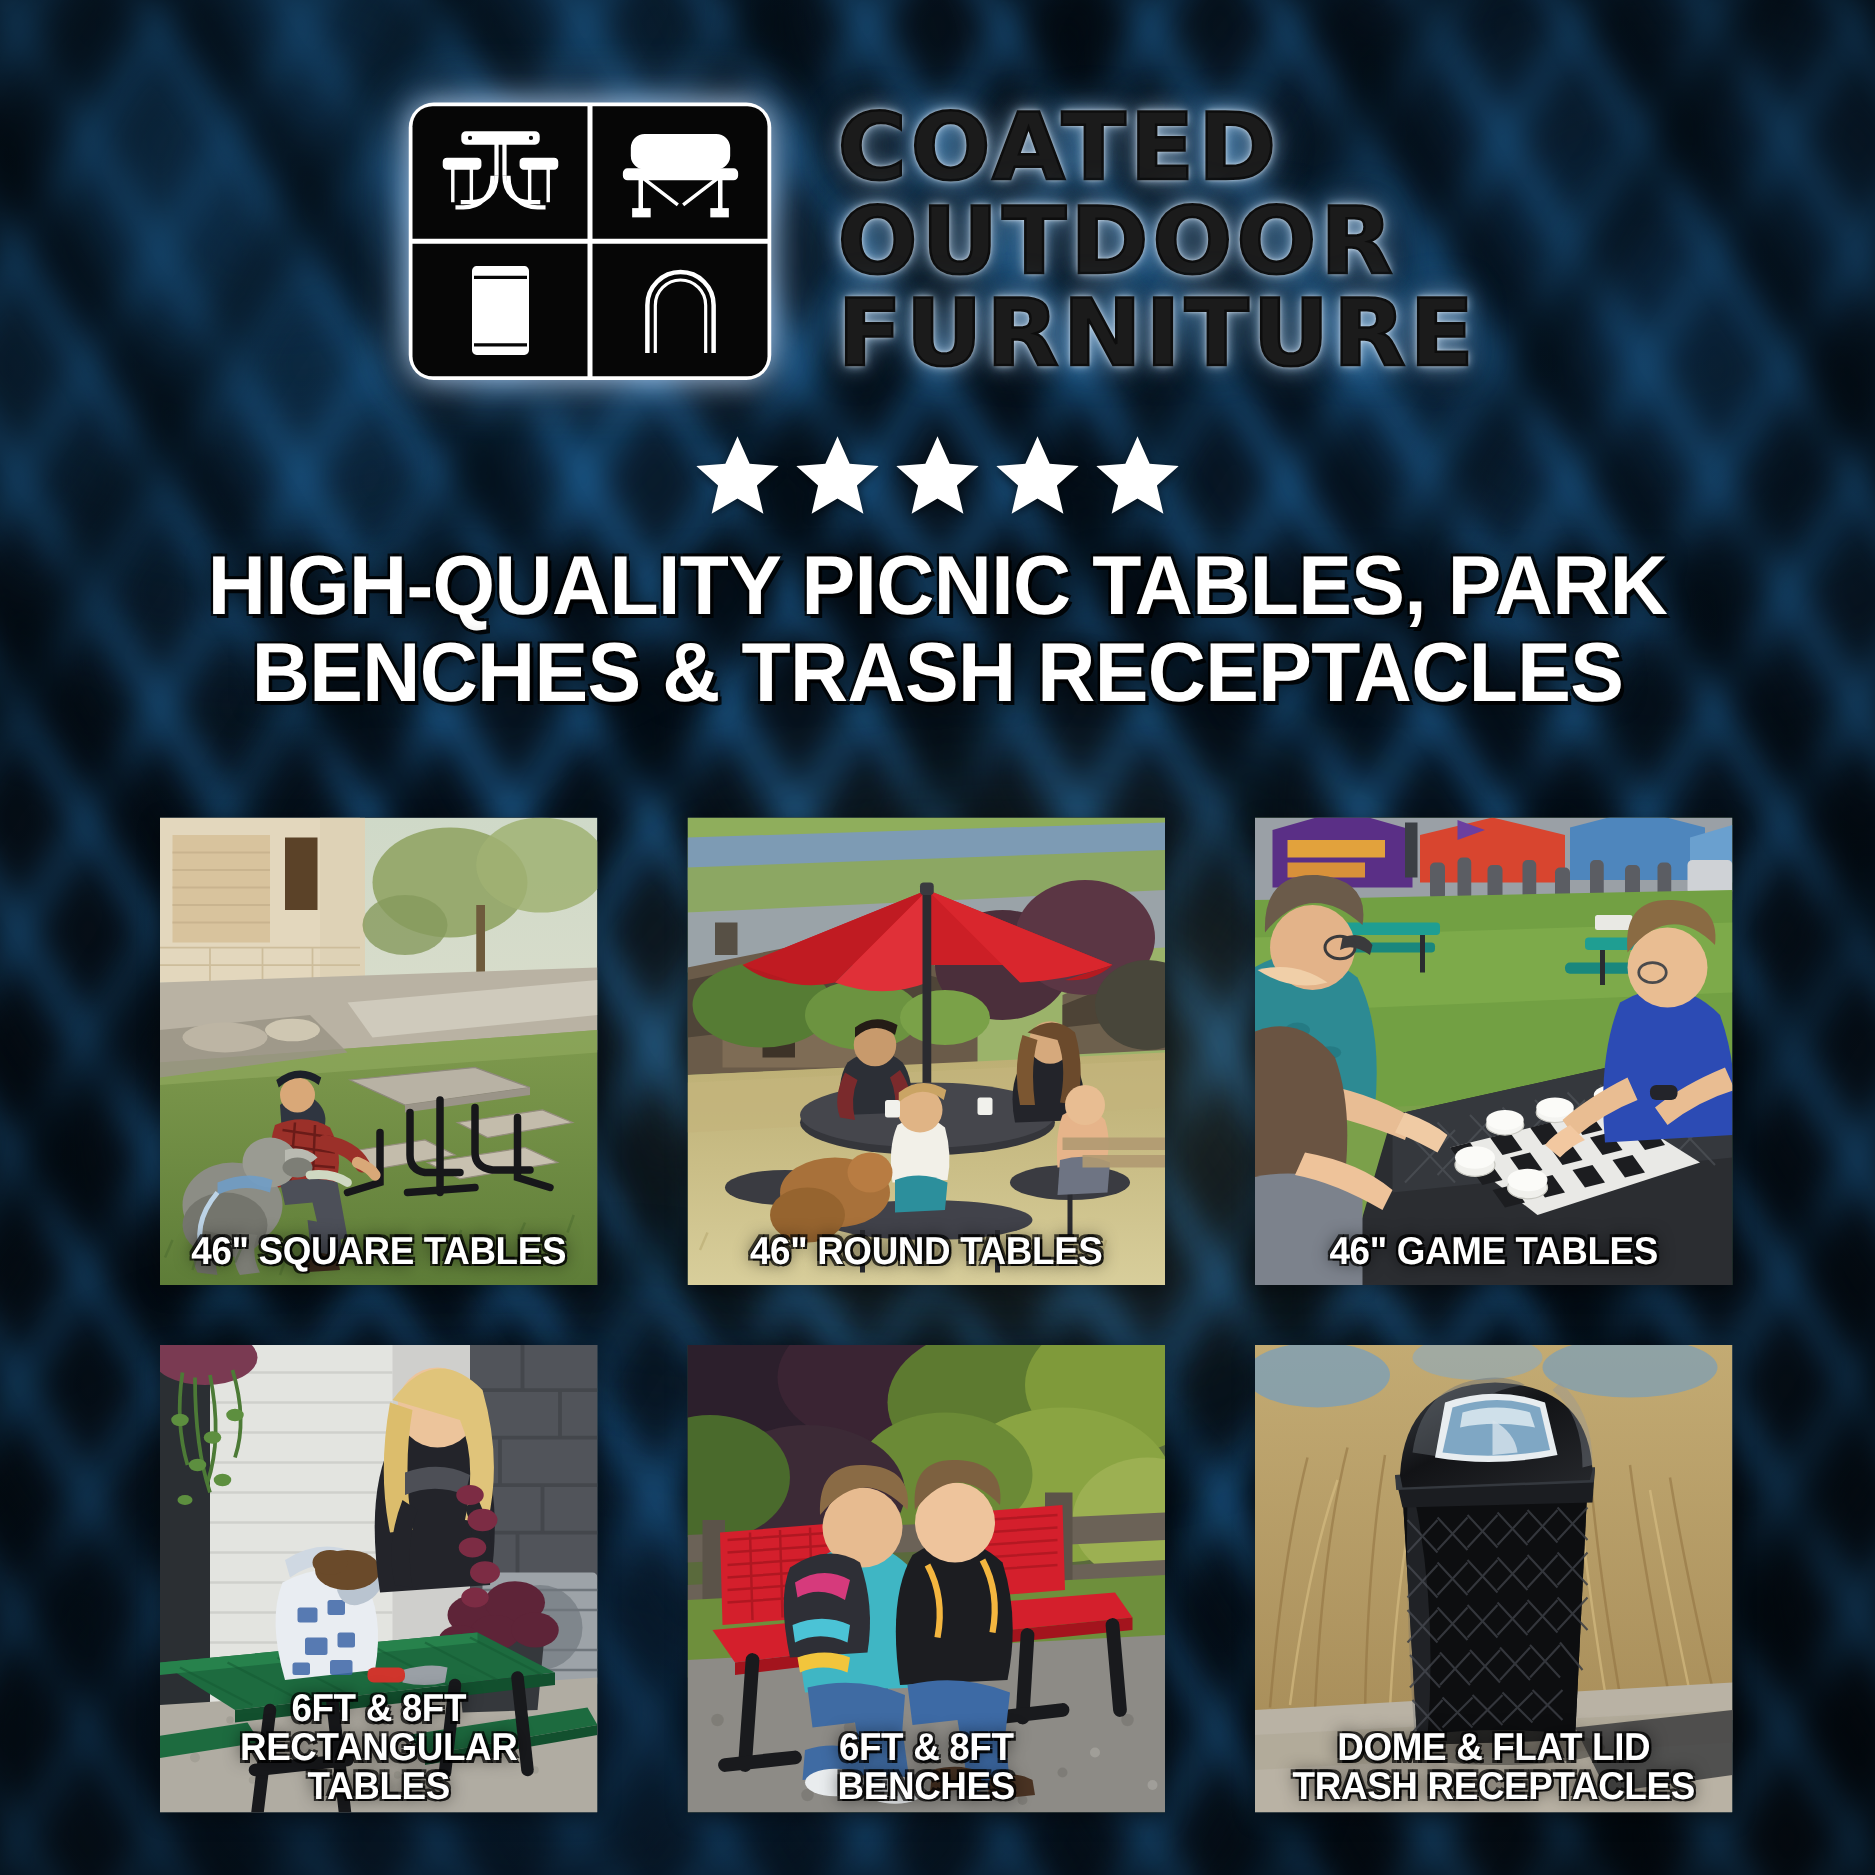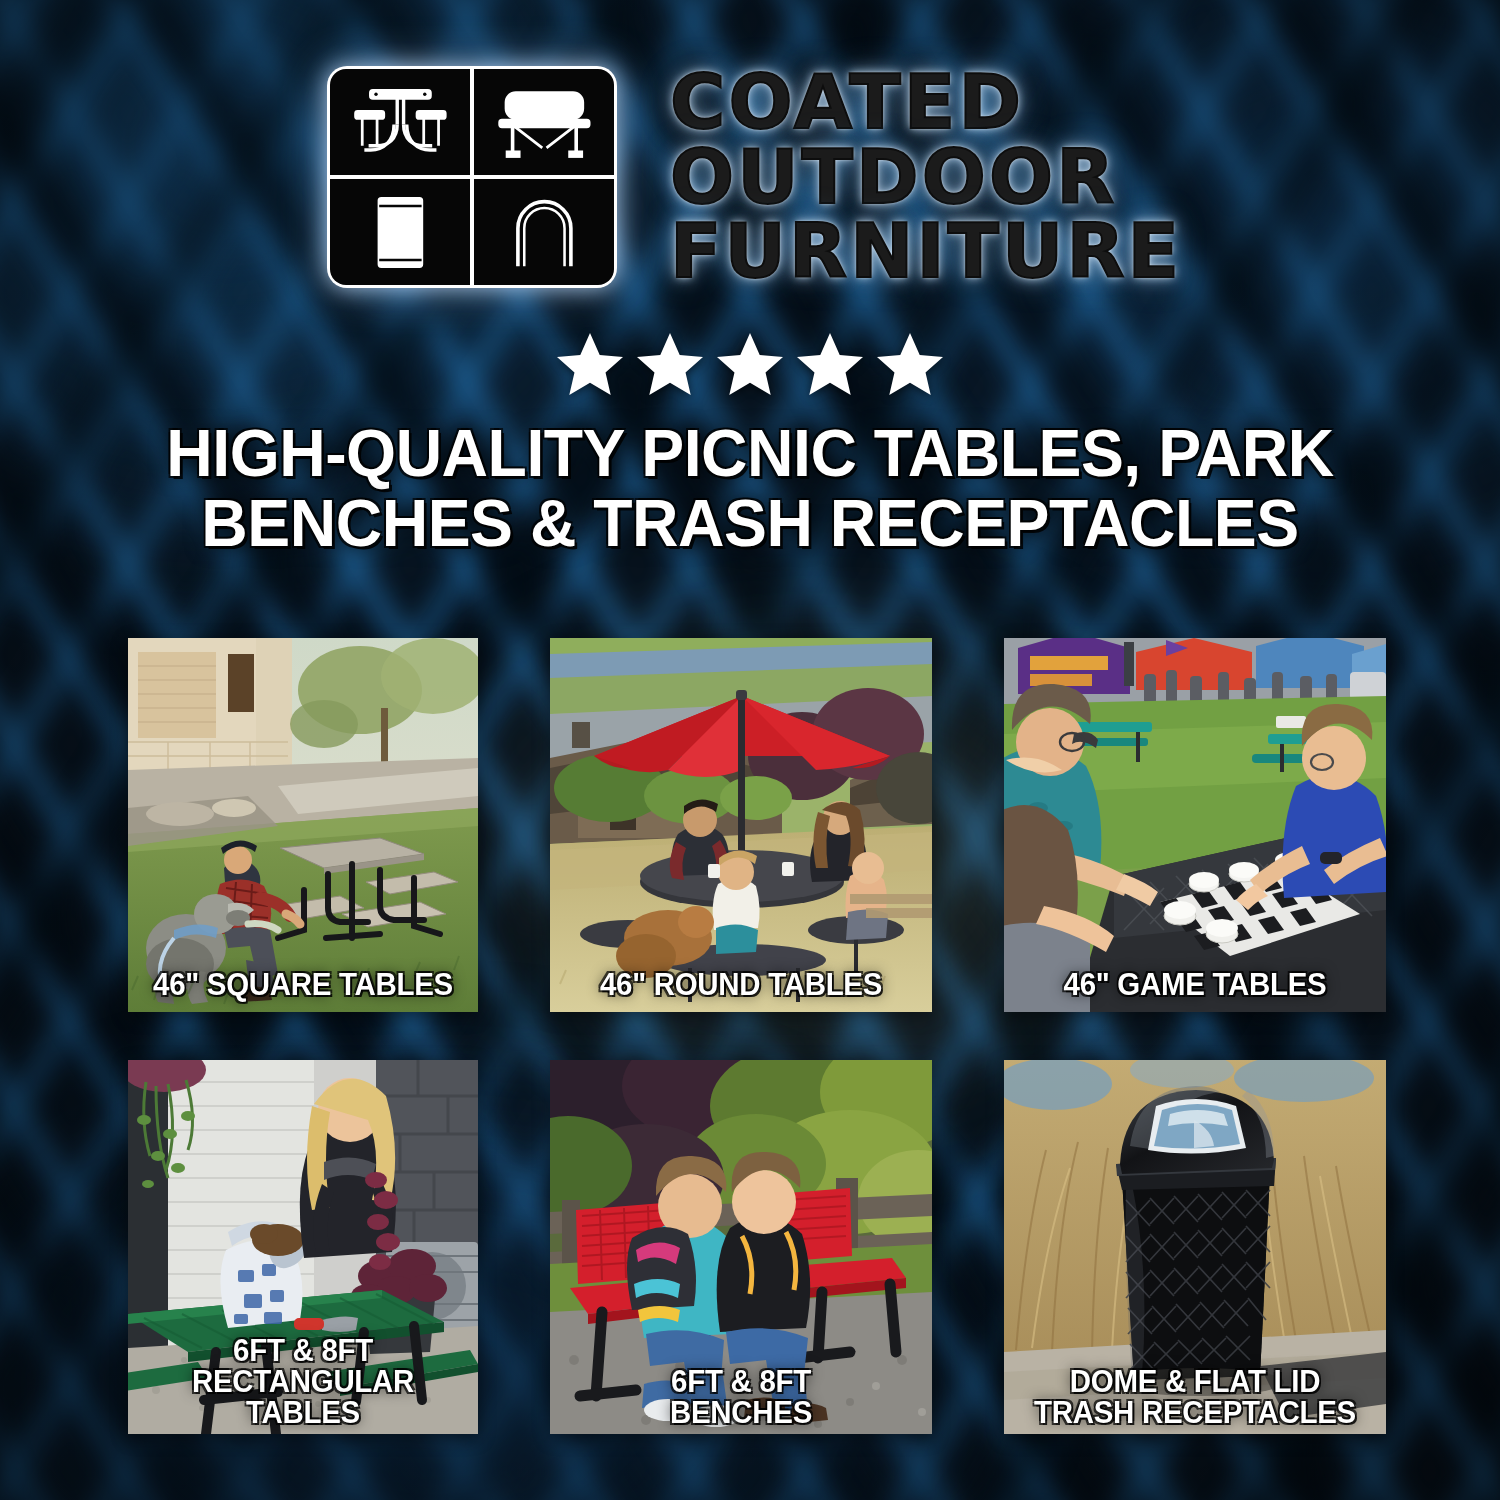--- a/index.html
+++ b/index.html
@@ -52,21 +52,21 @@
     background:radial-gradient(ellipse at 45% 60%, rgba(18,64,108,0.45), rgba(5,14,24,0) 70%);
     filter:blur(50px); }
   .vig { position:absolute; inset:0;
     background:radial-gradient(ellipse at 50% 45%, rgba(0,0,0,0) 42%, rgba(0,0,0,0.55) 100%); }
 
   
   #page { position:relative; z-index:2; width:1500px; height:1500px; }
 
   
   .logo-row { display:flex; align-items:flex-end; justify-content:center; gap:53px;
-              padding-top:66px; }
+              padding-top:66px;margin-top:16px; }
   .logo-mark {
     width:290px; height:222px; border-radius:20px;
     display:grid; grid-template-columns:1fr 1fr; grid-template-rows:1fr 1fr;
     gap:4px; background:#ffffff; padding:3px;
     box-shadow:0 0 22px rgba(200,225,255,0.75), 0 0 46px rgba(140,190,240,0.45);
   }
   .logo-cell { background:#060606; display:flex; align-items:center; justify-content:center; }
   .logo-cell:nth-child(1){ border-radius:16px 0 0 0; }
   .logo-cell:nth-child(2){ border-radius:0 16px 0 0; }
   .logo-cell:nth-child(3){ border-radius:0 0 0 16px; }

